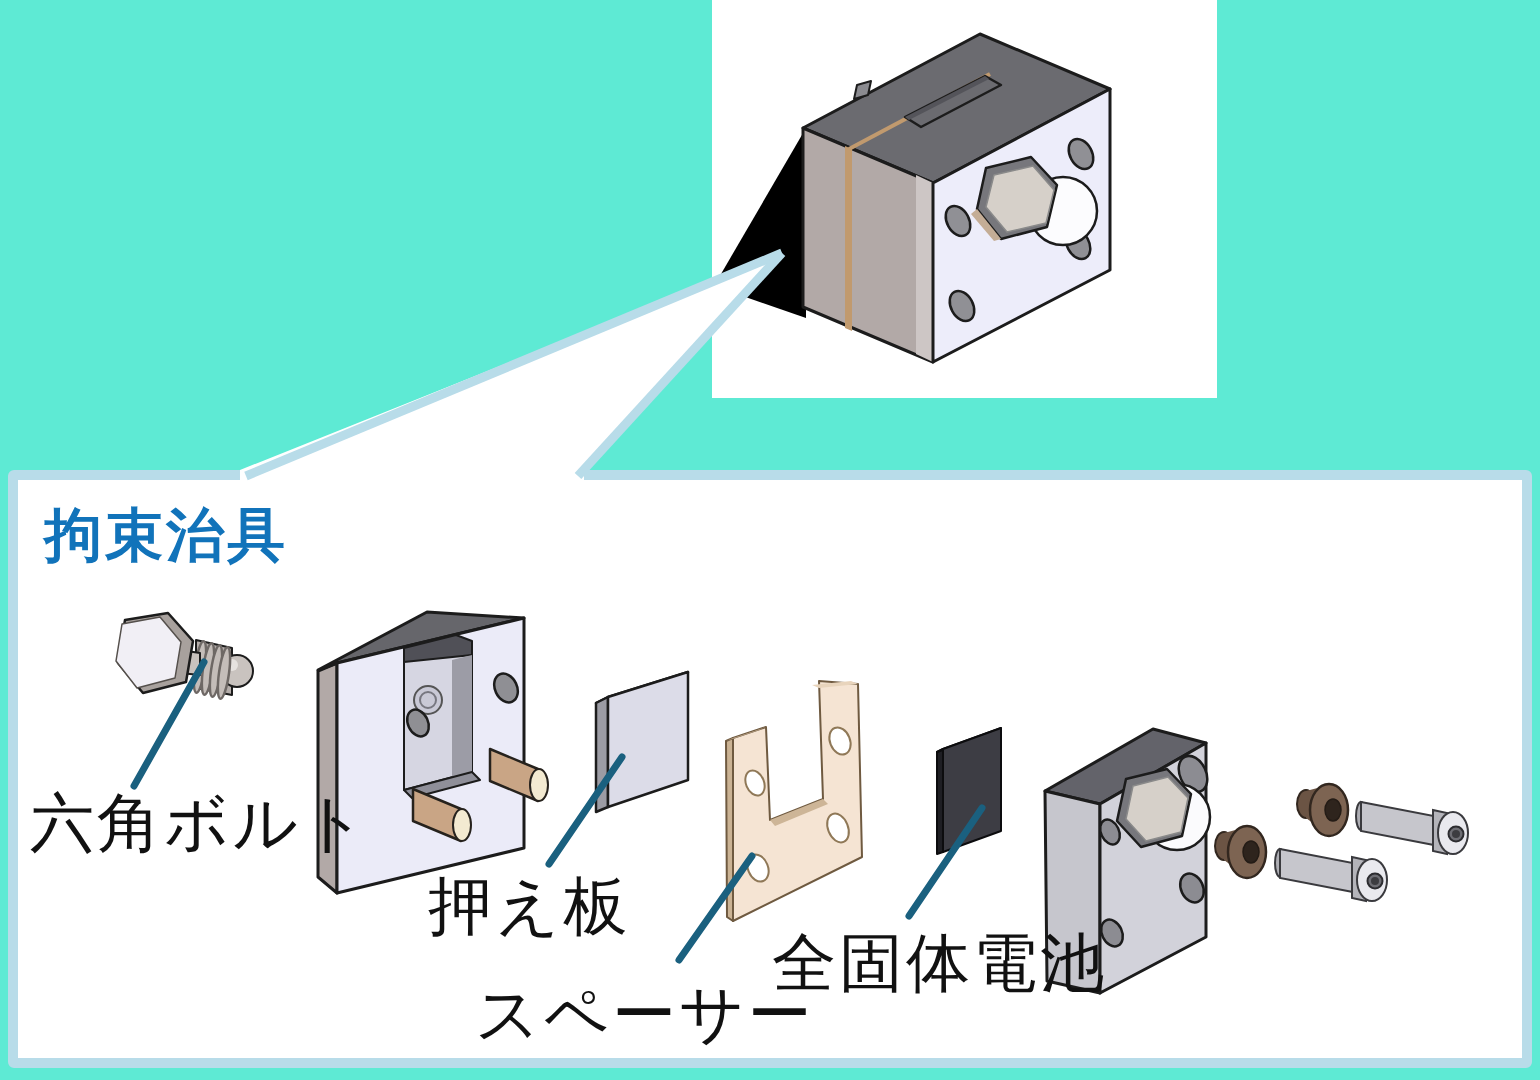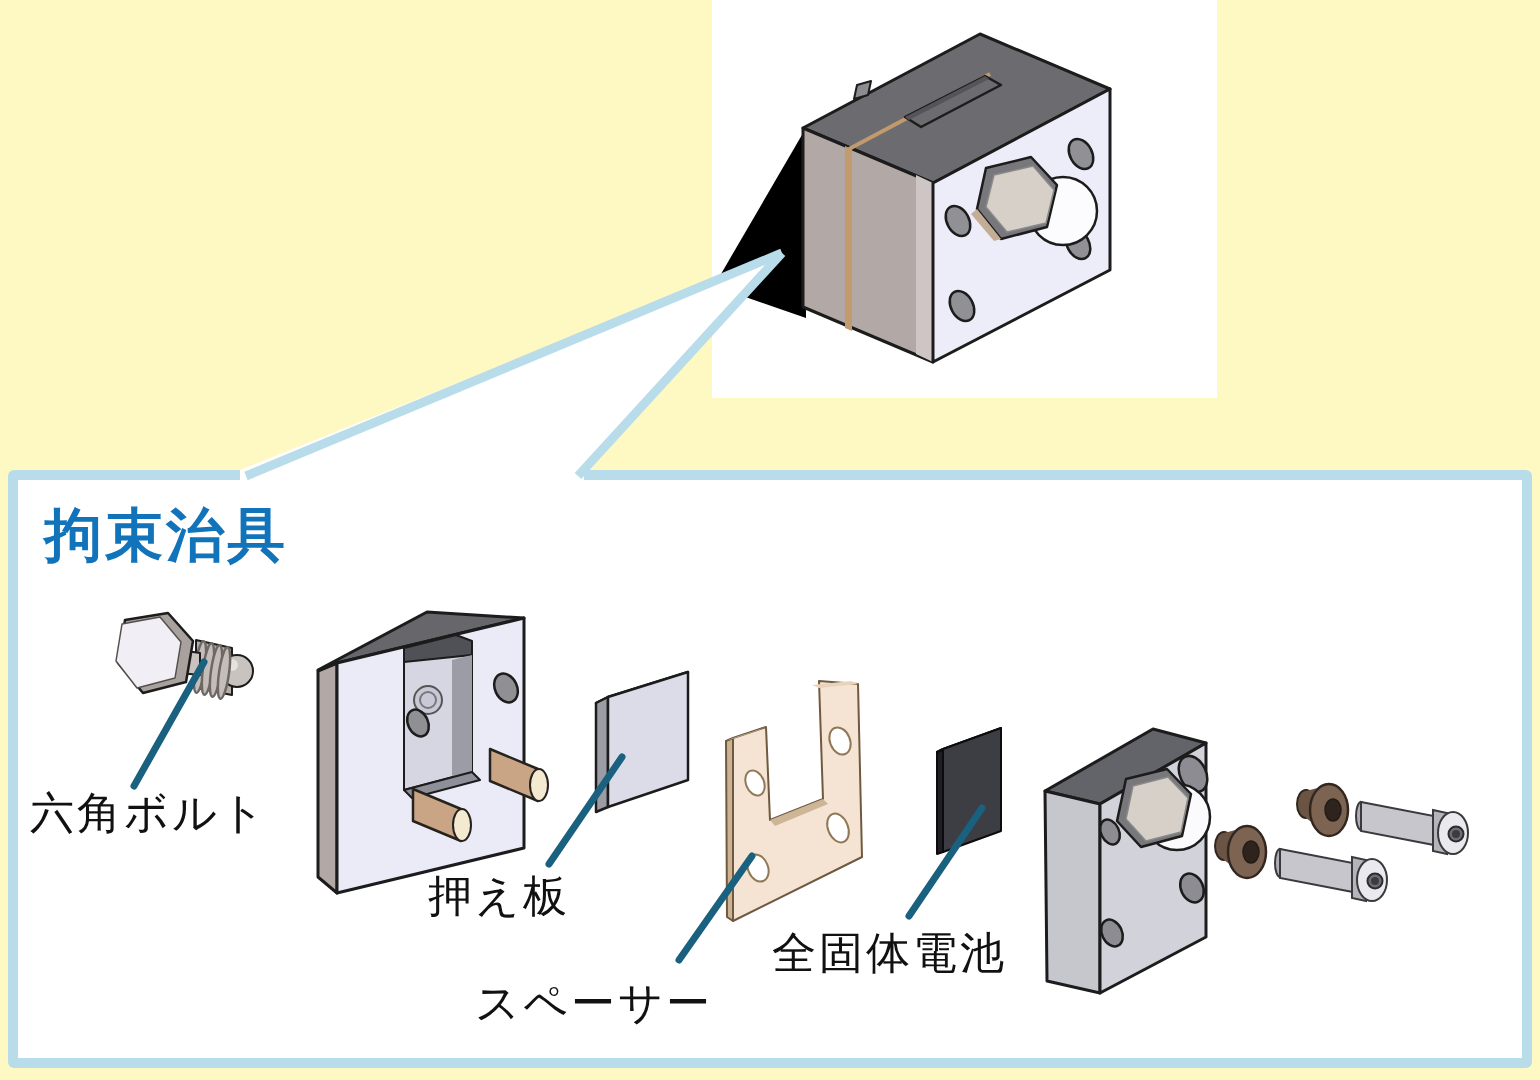--- a/index.html
+++ b/index.html
@@ -1,26 +1,26 @@
 <!DOCTYPE html>
 <html><head>
 <meta charset="utf-8">
 <style>
   html,body{margin:0;padding:0;background:#000;}
-  #stage{position:relative;width:1540px;height:1080px;background:#fef9c3;overflow:hidden;
+  #stage{position:relative;width:1540px;height:1080px;background:#5eead4;overflow:hidden;
          font-family:"Liberation Sans","DejaVu Sans",sans-serif;}
   #panel{position:absolute;left:8px;top:470px;width:1524px;height:598px;
          background:#ffffff;border:10px solid #b8dce9;border-radius:6px;box-sizing:border-box;z-index:1;}
   #gfx{position:absolute;left:0;top:0;width:1540px;height:1080px;z-index:2;}
-  .lbl{position:absolute;z-index:3;color:#111;font-size:44px;line-height:1;letter-spacing:3px;white-space:nowrap;}
+  .lbl{position:absolute;z-index:3;color:#111;font-size:64px;line-height:1;letter-spacing:3px;white-space:nowrap;}
   #title{position:absolute;z-index:3;left:44px;top:506px;color:#1173ba;font-size:58px;font-weight:700;
          line-height:1;letter-spacing:3px;white-space:nowrap;}
   #lbl-hex{left:30px;top:791px;}
   #lbl-press{left:428px;top:874px;}
-  #lbl-spacer{left:475px;top:982px;font-family:Liberation Serif, serif;}
+  #lbl-spacer{left:475px;top:982px;}
   #lbl-batt{left:772px;top:931px;}
 </style>
 </head>
 <body>
 
 <div id="stage">
 
   <div id="panel"></div>
 
   <svg id="gfx" viewBox="0 0 1540 1080">

